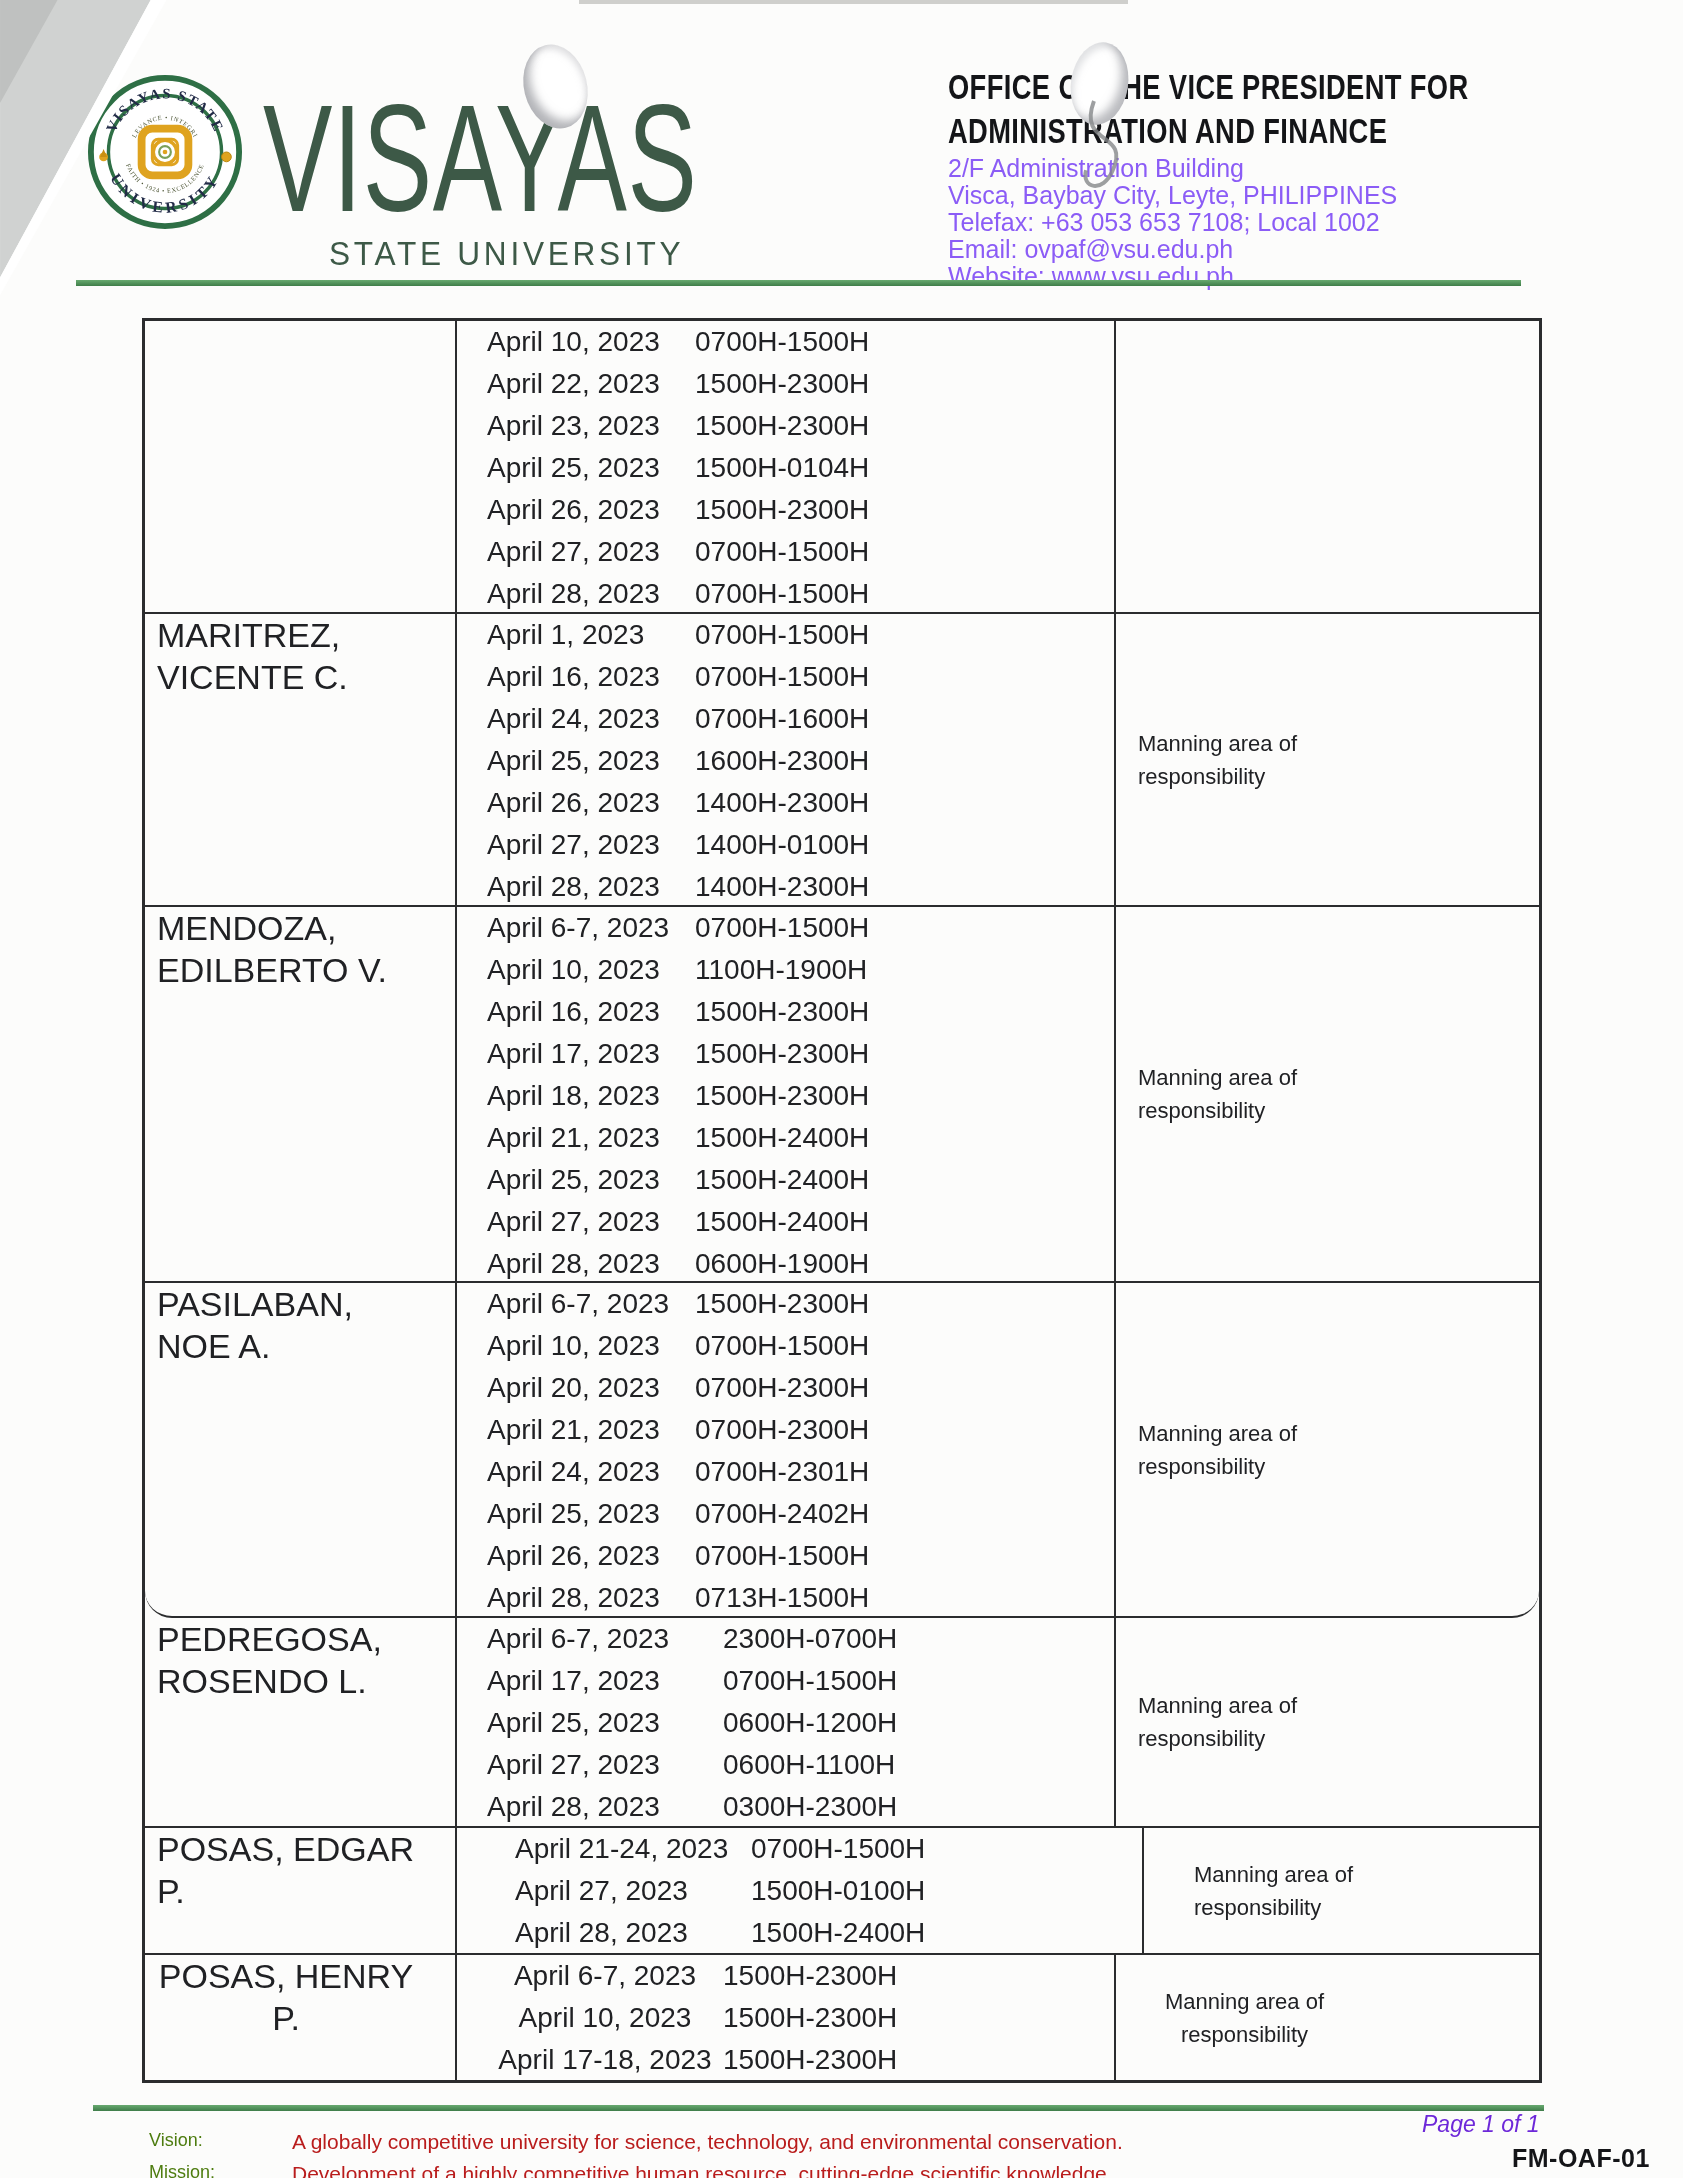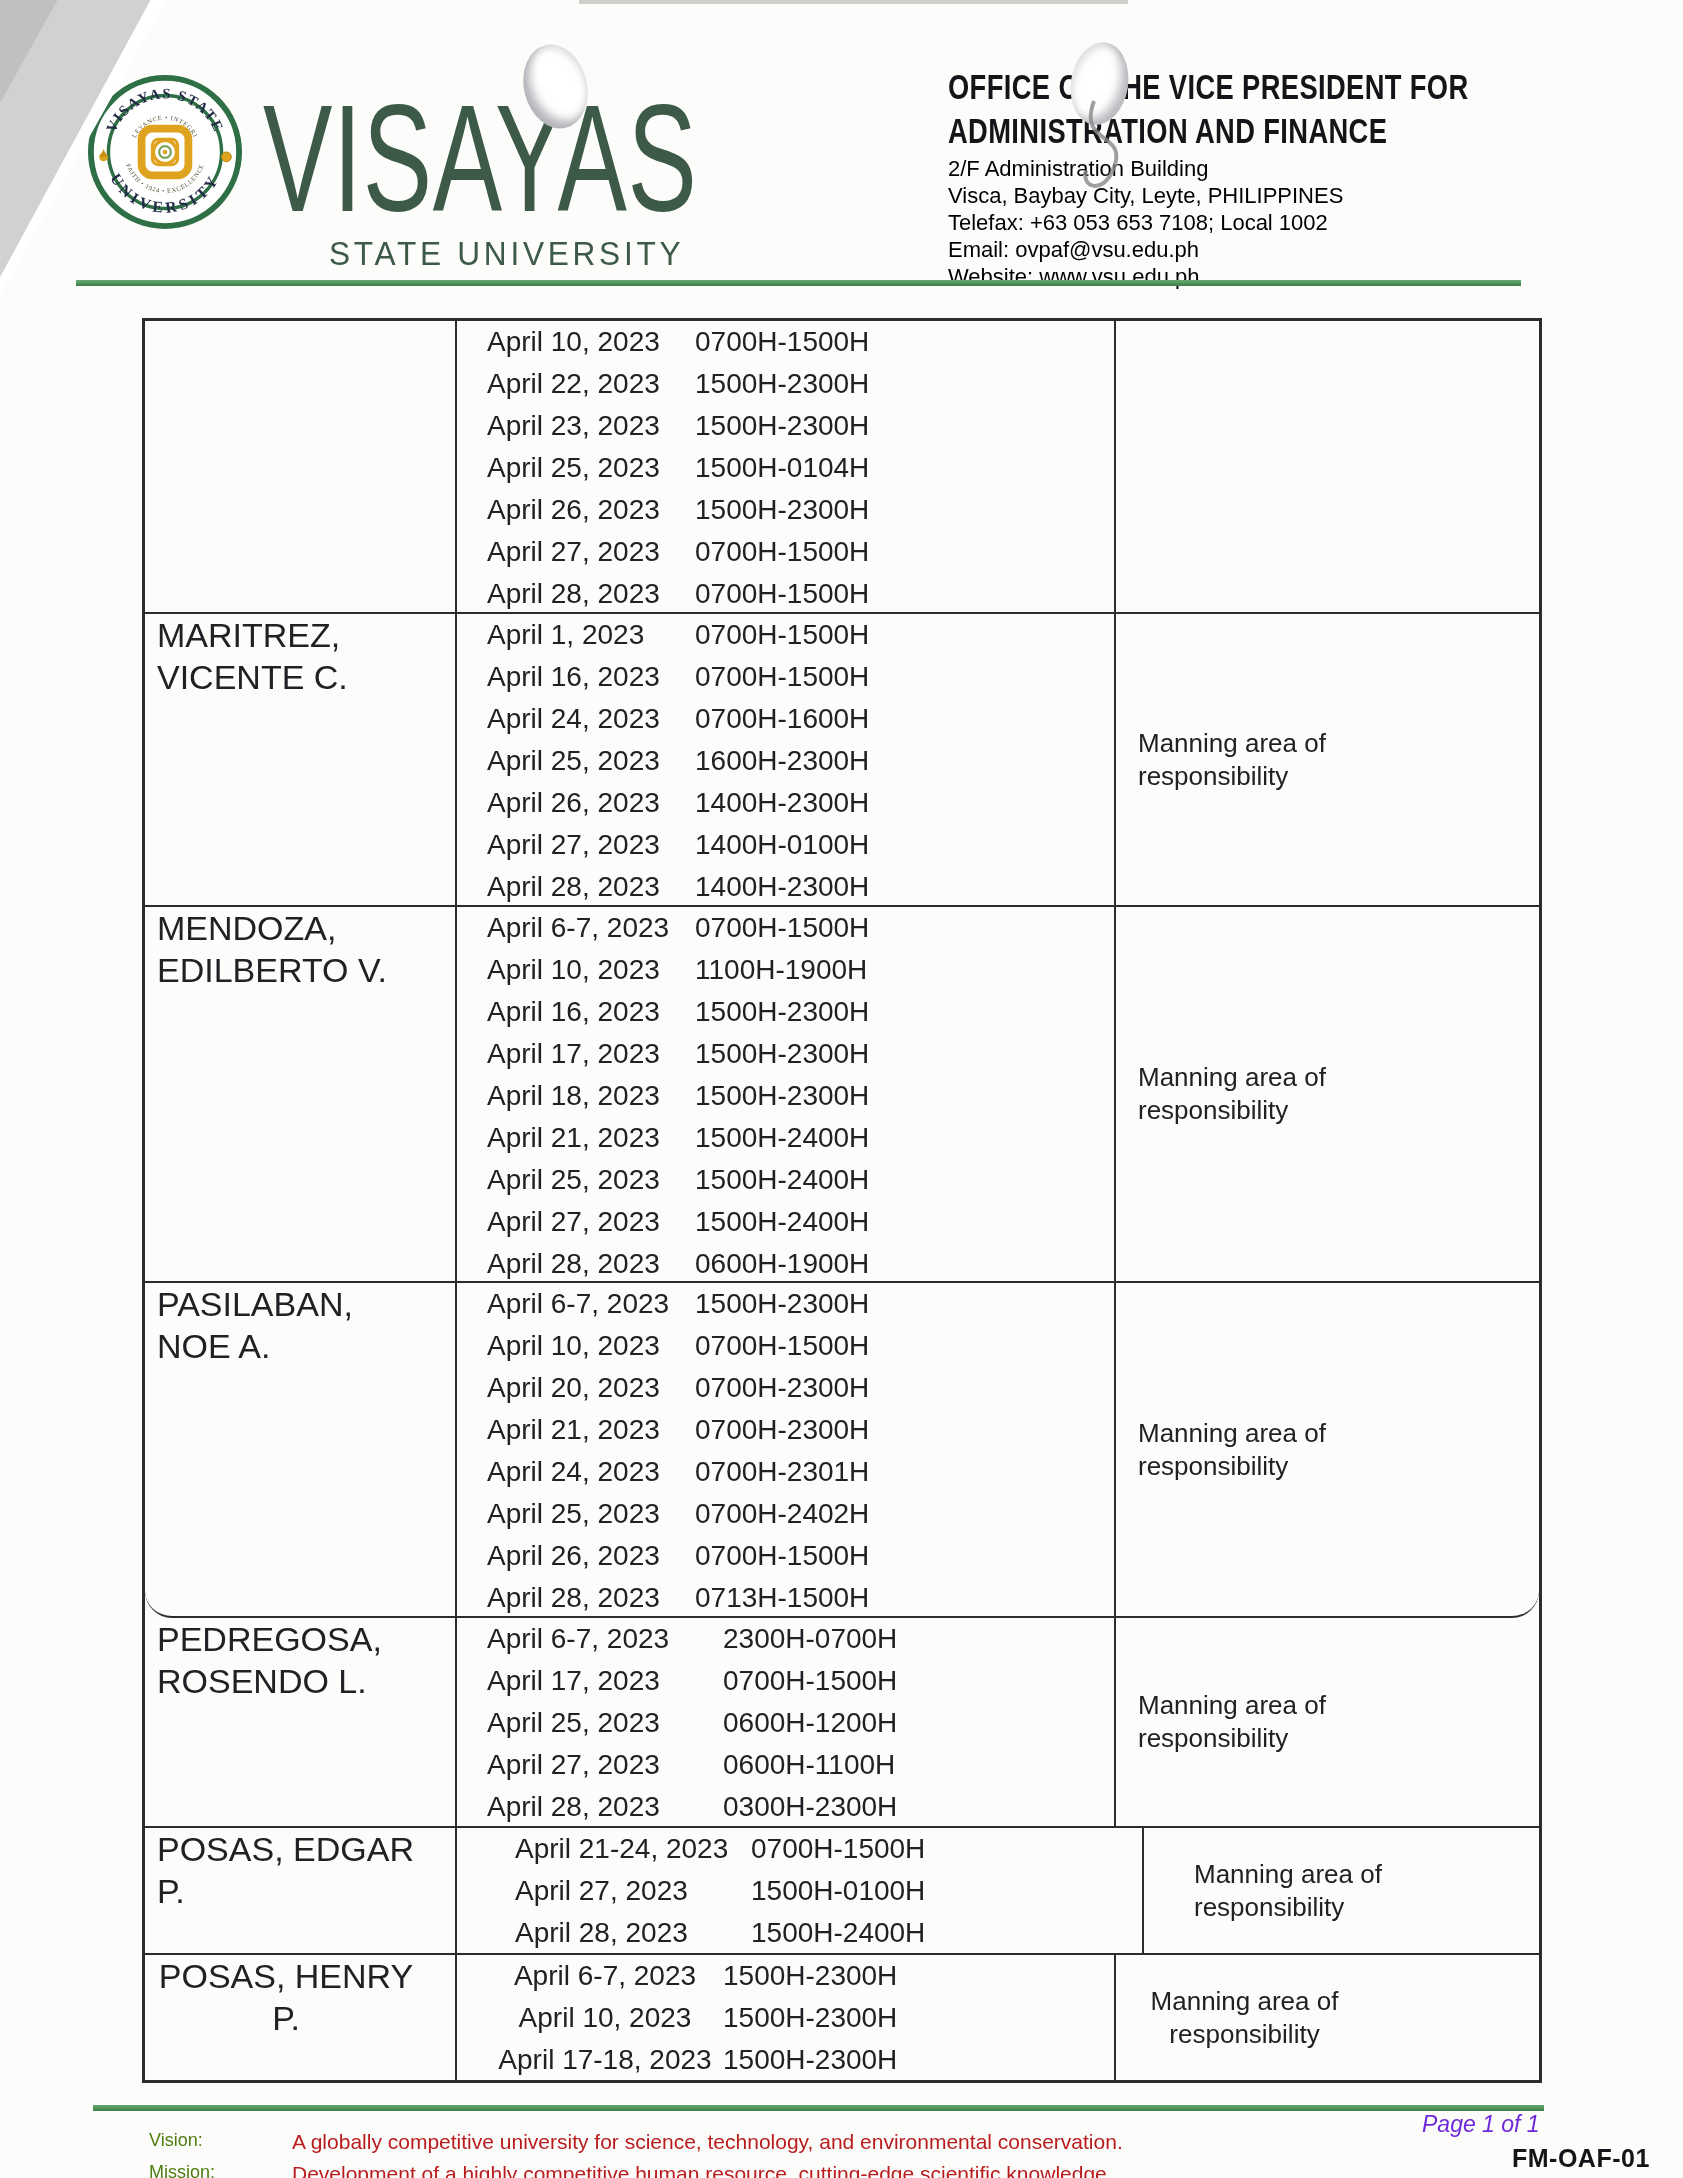--- a/index.html
+++ b/index.html
@@ -18,38 +18,38 @@
 
   
   #seal{position:absolute;left:87px;top:74px;width:156px;height:156px;}
   #wordmark1{position:absolute;left:263px;top:81px;font-size:153px;line-height:153px;
              color:#3d5947;letter-spacing:1px;transform:scaleX(.68);transform-origin:left top;white-space:nowrap;}
   #wordmark2{position:absolute;left:329px;top:234px;font-size:34px;color:#3d5947;
              letter-spacing:4px;transform:scaleX(.93);transform-origin:left top;white-space:nowrap;}
   #office-title{position:absolute;left:948px;top:65px;font-size:35px;font-weight:700;
                 line-height:44px;letter-spacing:0.5px;color:#141518;transform:scaleX(.78);
                 transform-origin:left top;white-space:nowrap;}
-  #address{position:absolute;left:948px;top:155px;font-size:22px;line-height:27px;color:#000000;}
+  #address{position:absolute;left:948px;top:155px;font-size:25px;line-height:27px;color:#8b5cf6;}
   .rule{position:absolute;height:6px;background:linear-gradient(to bottom,#68aa70,#3f7d49);}
   #rule-header{left:76px;top:280px;width:1445px;}
   #rule-footer{left:93px;top:2105px;width:1451px;}
 
   
   #schedule-table{position:absolute;left:142px;top:318px;width:1400px;
                   border:3px solid #2b2c2e;box-sizing:border-box;background:transparent;}
   .block{display:flex;border-bottom:2px solid #2b2c2e;box-sizing:border-box;}
   .block:last-child{border-bottom:none;text-align:center;}
   .cell-name{width:312px;border-right:2px solid #2b2c2e;box-sizing:border-box;
              padding:0 40px 0 12px;font-size:34px;line-height:42px;}
   .cell-sched{width:659px;border-right:2px solid #2b2c2e;box-sizing:border-box;padding-left:30px;}
   .srow{height:42px;display:flex;align-items:center;font-size:28px;}
   .srow .d{width:208px;flex:0 0 auto;}
   .block.shift .srow .d{width:236px;}
   .cell-remark{flex:1;display:flex;align-items:center;padding-left:22px;
-               font-size:26px;line-height:33px;}
+               font-size:22px;line-height:33px;}
   .cell-remark .txt{width:213px;}
 
   
   #page-label{position:absolute;left:1422px;top:2111px;font-size:23px;font-style:italic;color:#6d28d9;}
   #form-code{position:absolute;left:1488px;top:2144px;font-size:25px;font-weight:700;letter-spacing:0.5px;color:#141518;margin-left:24px;}
   .flabel{position:absolute;left:149px;font-size:18px;font-weight:400;color:#4d7c0f;}
   .ftext{position:absolute;left:292px;font-size:21px;color:#b91c1c;white-space:nowrap;}
 </style>
 </head>
 <body>

